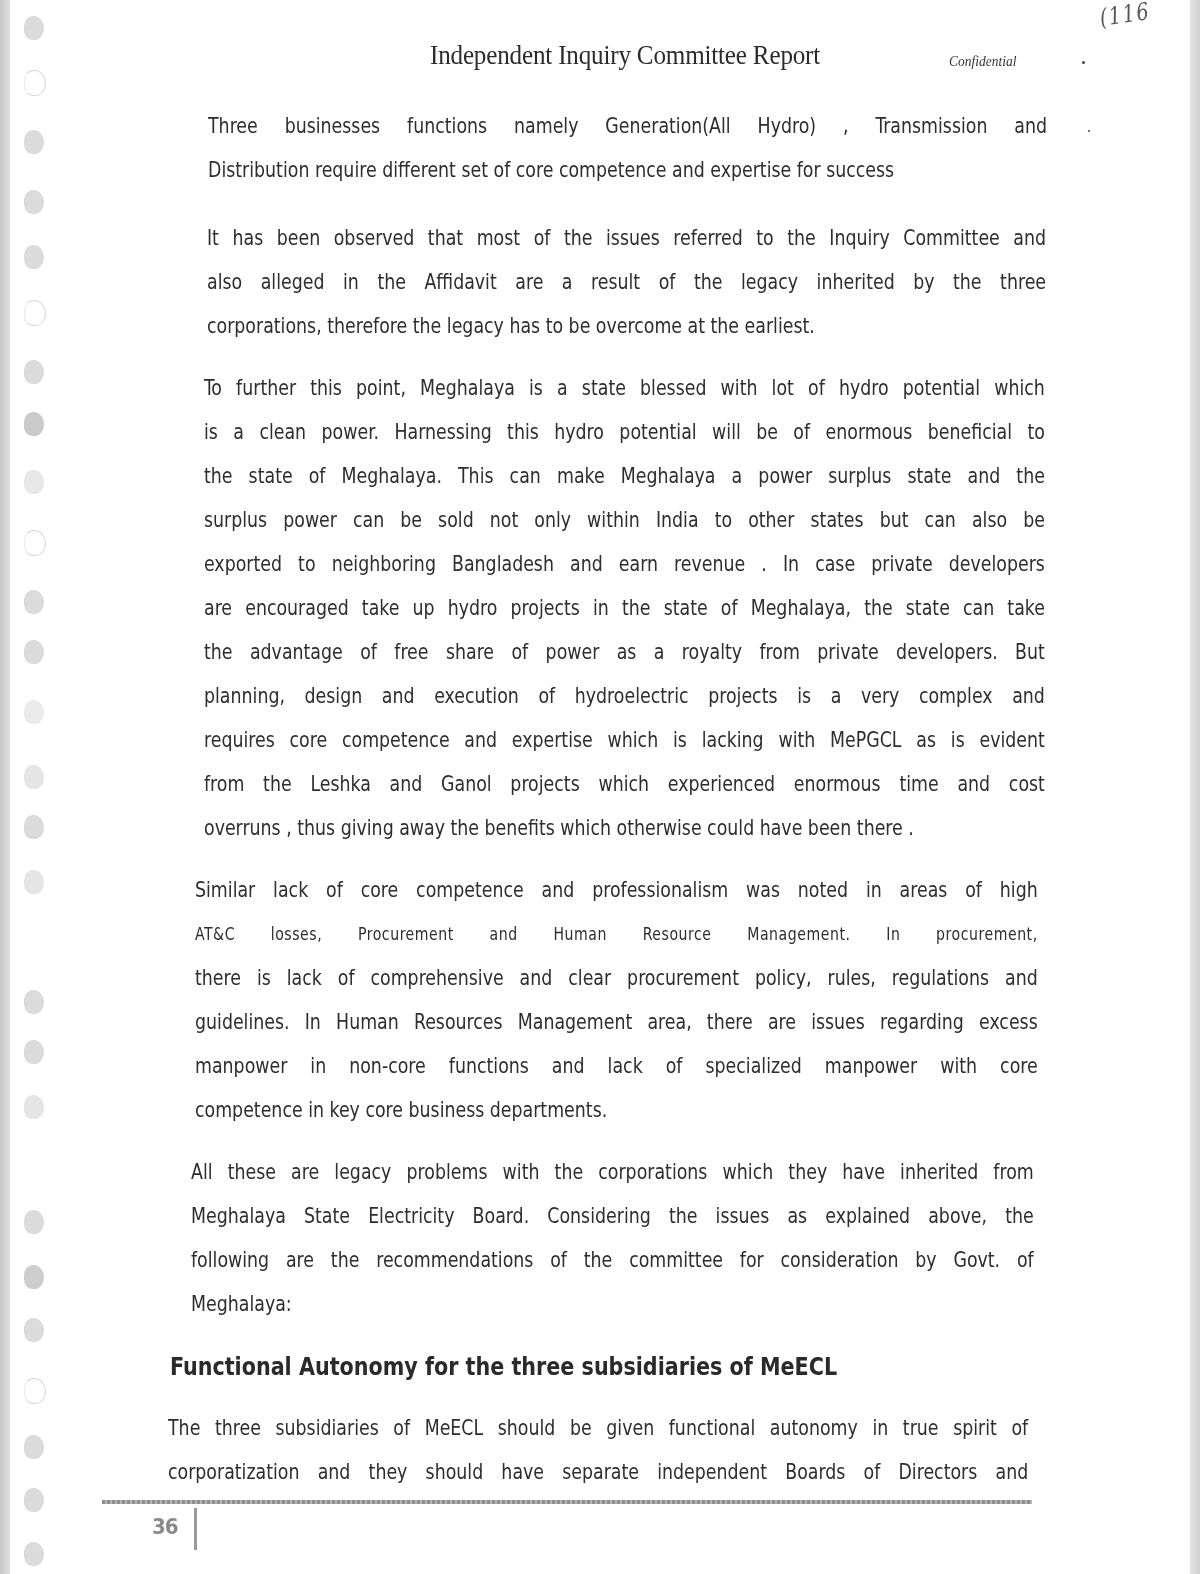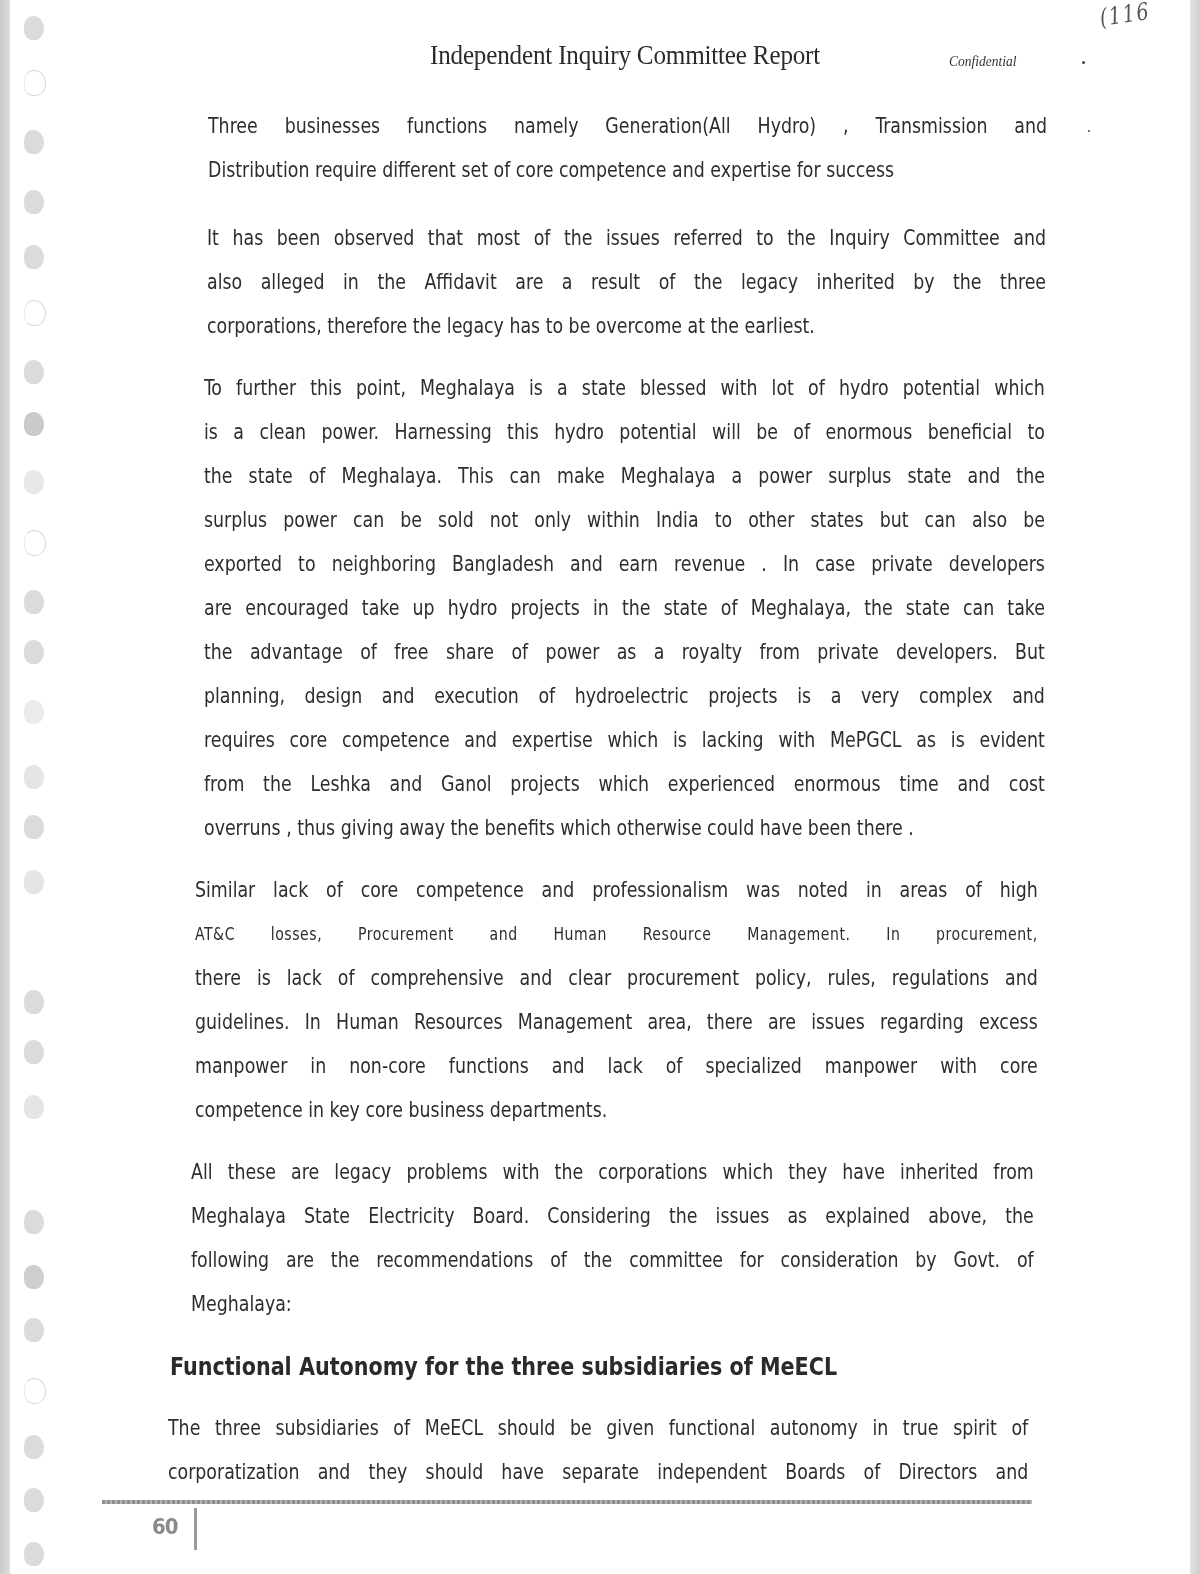--- a/index.html
+++ b/index.html
@@ -153,14 +153,14 @@
 </div>
 
 <div class="section-heading">Functional Autonomy for the three subsidiaries of MeECL</div>
 
 <div class="para" style="left:168px;top:1406px;width:935px;">
   <span class="line">The three subsidiaries of MeECL should be given functional autonomy in true spirit of</span>
   <span class="line">corporatization and they should have separate independent Boards of Directors and</span>
 </div>
 
 <div class="footer-rule"></div>
-<div class="page-number">60</div>
+<div class="page-number">36</div>
 <div class="page-bar"></div>
 
 </body></html>

